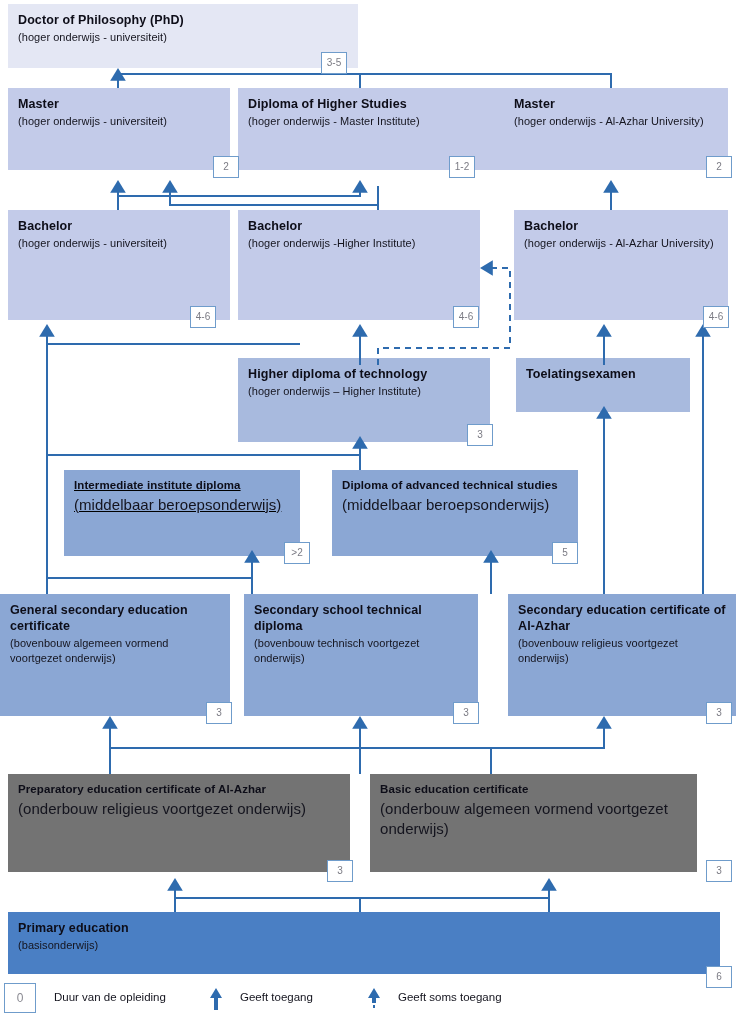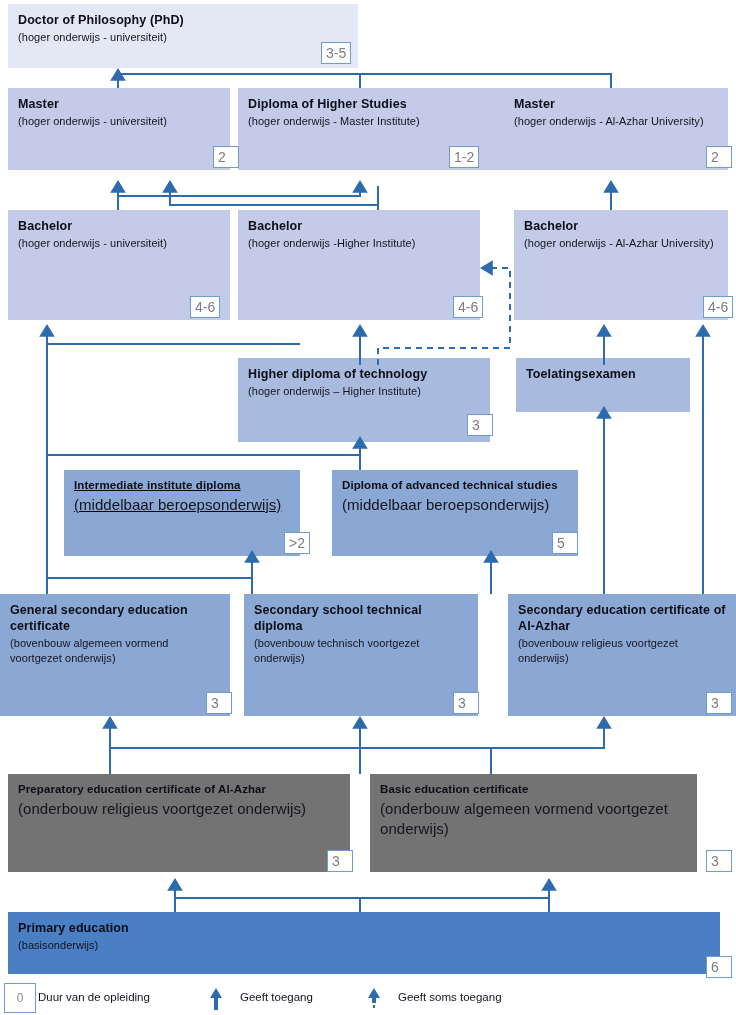--- a/index.html
+++ b/index.html
@@ -28,34 +28,34 @@
   .tint-l1{background:#e4e7f4;}          
   .tint-l2{background:#c3cbe9;}          
   .tint-l3{background:#a8bade;}          
   .tint-l4{background:#8ba7d4;}          
   .tint-l5{background:#737373;}          
   .tint-l6{background:#4a7fc4;}          
   .badge{
     position:absolute;box-sizing:border-box;
     min-width:26px;height:22px;padding:0 4px;
     border:1px solid #6f9ccb;background:#ffffff;
-    color:#7b7b84;font-size:14px;line-height:20px;
-    z-index:8;
+    color:#7b7b84;font-size:10px;line-height:20px;
+    text-align:center;z-index:8;margin-top:10px;
   }
   
   #legend{position:absolute;left:0;top:983px;width:736px;height:32px;z-index:9;}
   #legend .lbadge{
     position:absolute;left:4px;top:0px;width:32px;height:30px;
     border:1px solid #6f9ccb;background:#fff;color:#8a8a92;
     font-size:12px;line-height:28px;text-align:center;box-sizing:border-box;
   }
   #legend .ltext{
     position:absolute;font-size:11.5px;color:#14141e;top:8px;white-space:nowrap;
   }
-  #l-duur{left:38px;}
+  #l-duur{left:54px;}
   #l-toegang{left:240px;}
   #l-soms{left:398px;}
   .legicon{position:absolute;top:2px;width:18px;height:26px;}
 </style>
 </head>
 <body>
 
 <div id="stage">
 
   <svg class="links" viewBox="0 0 736 1015">

